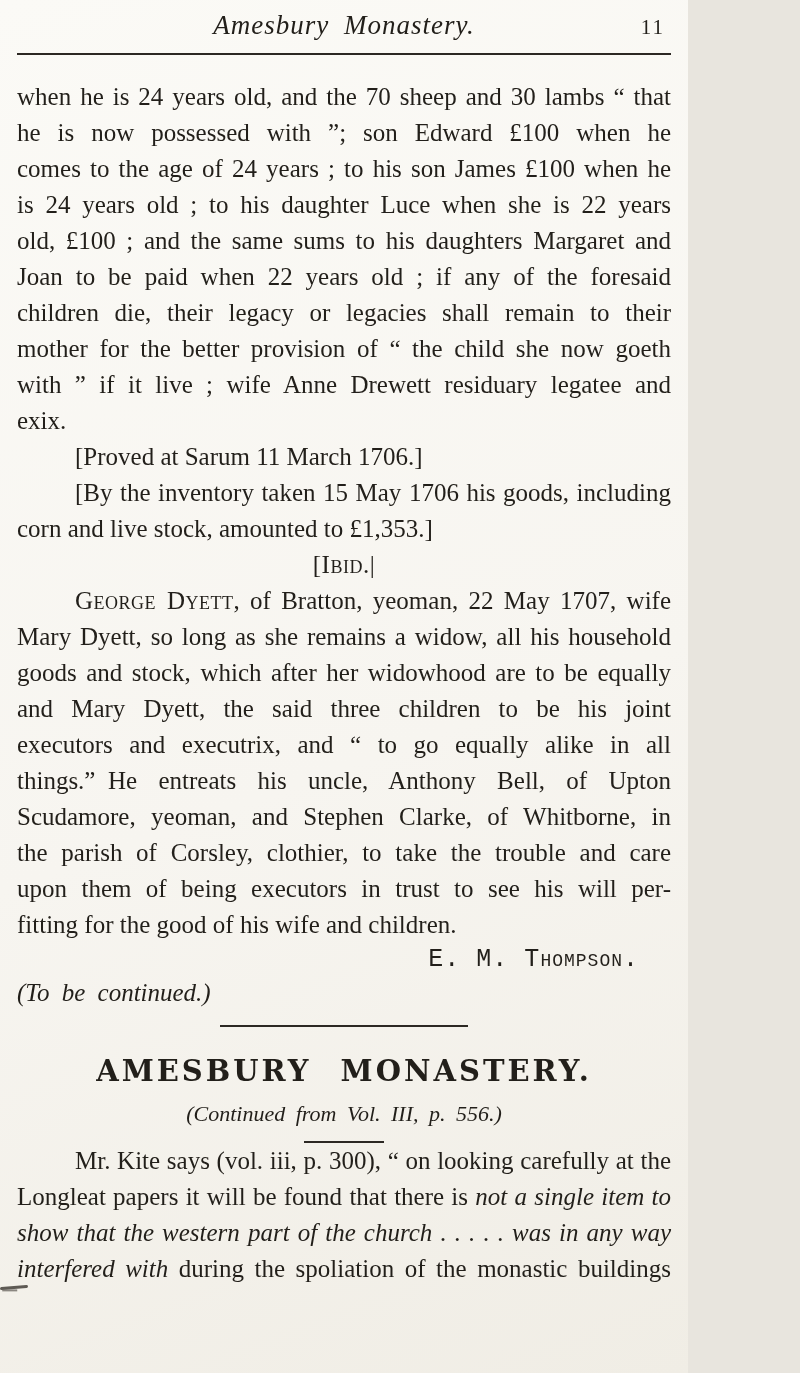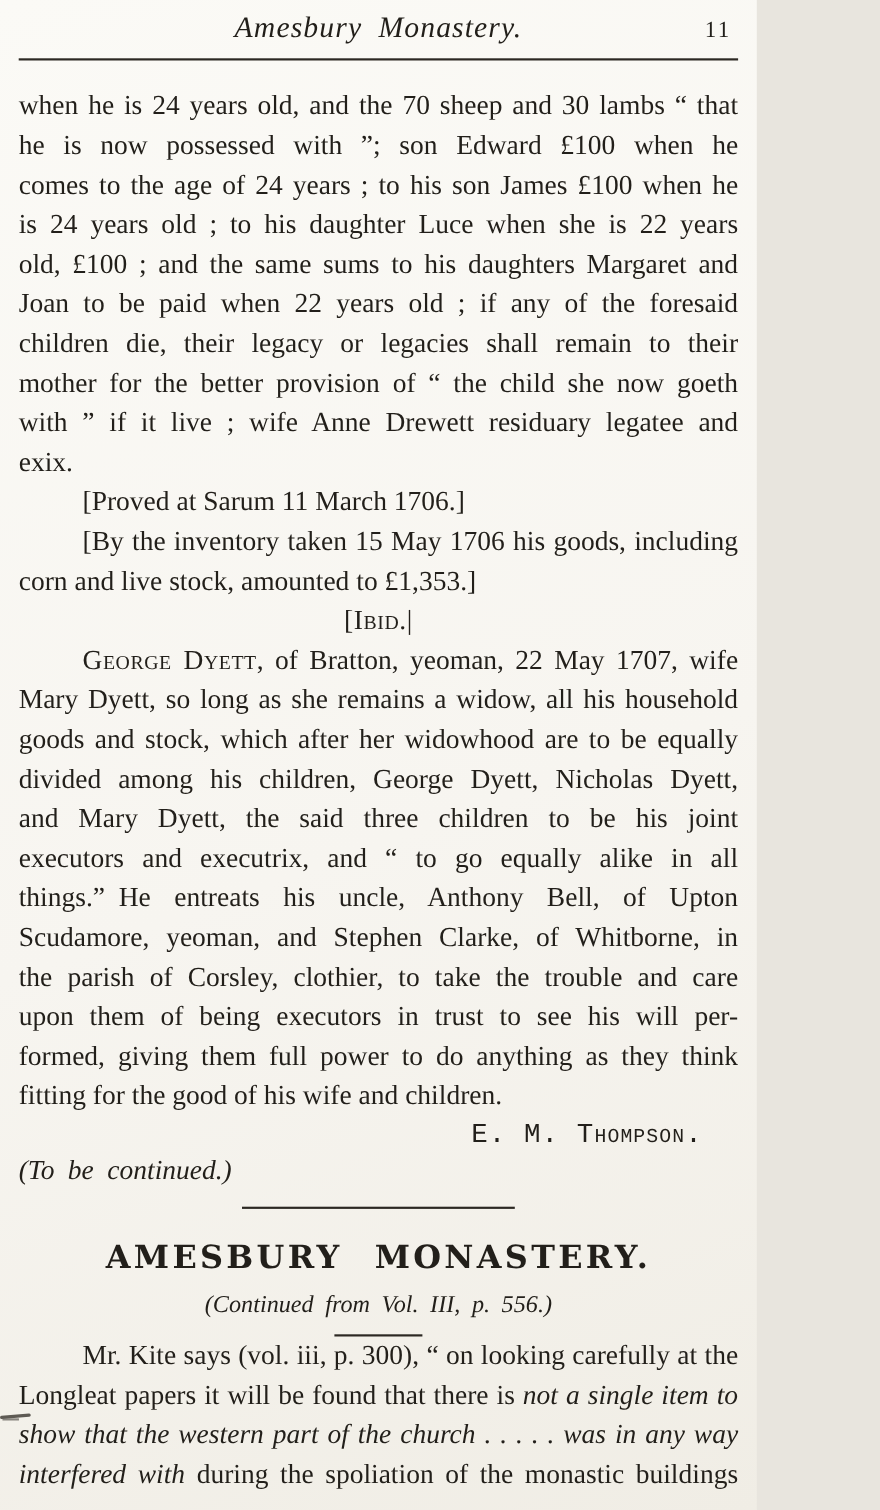--- a/index.html
+++ b/index.html
@@ -168,28 +168,26 @@
       </section>
 
     <section class="para center">
         <div class="line nj"><span class="r-sc">[Ibid.|</span></div>
       </section>
 
     <section class="para p-indent">
         <div class="line"><span class="r-sc">George Dyett</span><span>, of Bratton, yeoman, 22 May 1707, wife</span></div>
         <div class="line">Mary Dyett, so long as she remains a widow, all his household</div>
         <div class="line">goods and stock, which after her widowhood are to be equally</div>
-        <div class="line">divided among his children, George Dyett, Nicholas Dyett,</div>
         <div class="line">and Mary Dyett, the said three children to be his joint</div>
         <div class="line">executors and executrix, and “ to go equally alike in all</div>
         <div class="line">things.” He entreats his uncle, Anthony Bell, of Upton</div>
         <div class="line">Scudamore, yeoman, and Stephen Clarke, of Whitborne, in</div>
         <div class="line">the parish of Corsley, clothier, to take the trouble and care</div>
         <div class="line">upon them of being executors in trust to see his will per-</div>
-        <div class="line">formed, giving them full power to do anything as they think</div>
         <div class="line nj">fitting for the good of his wife and children.</div>
       </section>
 
     <div class="signature">E. M. Thompson.</div>
 
     <div class="continued">(To be continued.)</div>
 
     <div class="divider"></div>
 
     <h1 class="sec-heading">AMESBURY MONASTERY.</h1>

